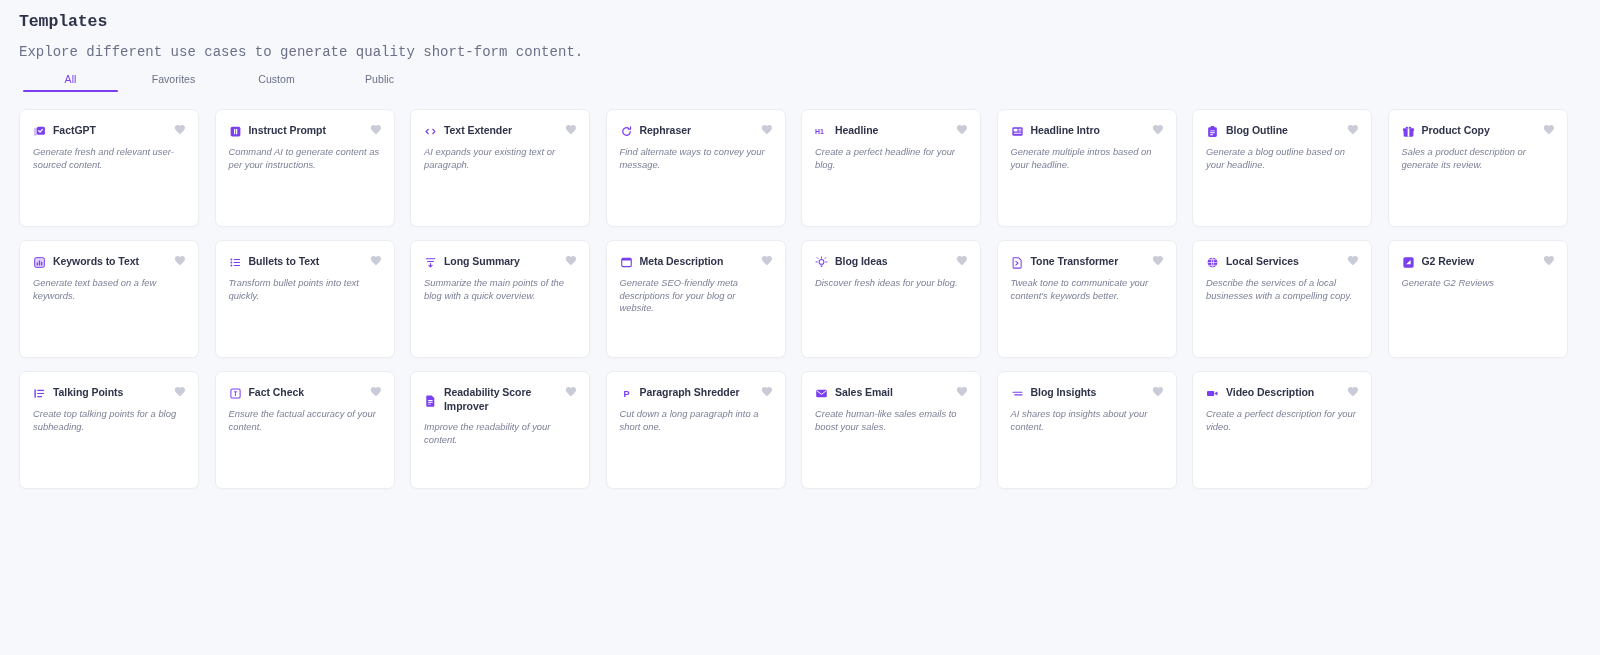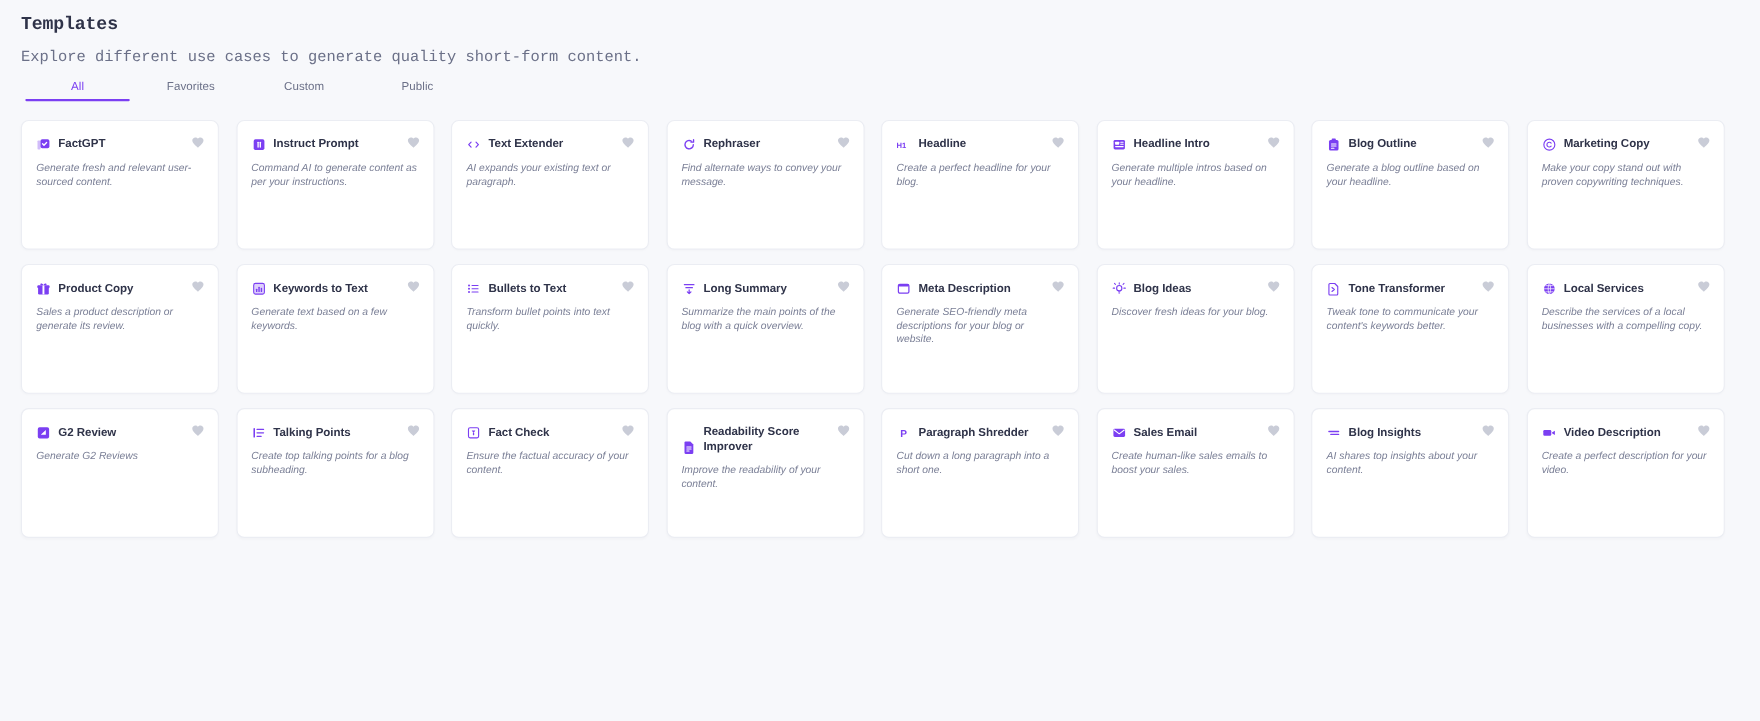--- a/index.html
+++ b/index.html
@@ -92,21 +92,21 @@
     border: 1px solid #ebedf3;
     border-radius: 7px;
     padding: 14px 12px 10px 13px;
     position: relative;
     cursor: pointer;
     box-shadow: 0 1px 2px rgba(35, 40, 70, 0.02);
   }
 
   .card-head {
     display: flex;
-    align-items: flex-end;
+    align-items: center;
     gap: 7px;
     padding-right: 22px;
     min-height: 14px;
   }
 
   .card-icon {
     flex: 0 0 auto;
     width: 13px;
     height: 13px;
     display: flex;
@@ -284,37 +284,20 @@
           <svg width="12" height="12" viewBox="0 0 24 24">
             <path d="M12 20.6l-1.5-1.35C5.1 14.4 1.6 11.25 1.6 7.4 1.6 4.25 4.05 1.8 7.2 1.8c1.78 0 3.48.82 4.6 2.12C12.92 2.62 14.62 1.8 16.4 1.8c3.15 0 5.6 2.45 5.6 5.6 0 3.85-3.5 7-8.9 11.87L12 20.6z" fill="#c9ccd7"></path>
           </svg>
         </span>
         <div class="card-desc">Generate a blog outline based on your headline.</div>
       </div>
       <div class="card">
         <div class="card-head">
           <span class="card-icon">
             <svg width="13" height="13" viewBox="0 0 24 24">
-              <circle cx="12" cy="12" r="9.2" stroke="#7b3ff2" stroke-width="1.9" fill="none"></circle>
-              <path d="M15 9.4a4 4 0 1 0 0 5.2" stroke="#7b3ff2" stroke-width="1.9" fill="none" stroke-linecap="round"></path>
-            </svg>
-          </span>
-          <span class="card-title">Marketing Copy</span>
-        </div>
-        <span class="fav-icon">
-          <svg width="12" height="12" viewBox="0 0 24 24">
-            <path d="M12 20.6l-1.5-1.35C5.1 14.4 1.6 11.25 1.6 7.4 1.6 4.25 4.05 1.8 7.2 1.8c1.78 0 3.48.82 4.6 2.12C12.92 2.62 14.62 1.8 16.4 1.8c3.15 0 5.6 2.45 5.6 5.6 0 3.85-3.5 7-8.9 11.87L12 20.6z" fill="#c9ccd7"></path>
-          </svg>
-        </span>
-        <div class="card-desc">Make your copy stand out with proven copywriting techniques.</div>
-      </div>
-      <div class="card">
-        <div class="card-head">
-          <span class="card-icon">
-            <svg width="13" height="13" viewBox="0 0 24 24">
               <rect x="3" y="9.5" width="18" height="12" rx="2" fill="#7b3ff2"></rect>
               <rect x="1.8" y="6" width="20.4" height="5" rx="1.6" fill="#7b3ff2"></rect>
               <rect x="10.4" y="6" width="3.2" height="15.5" fill="#fff"></rect>
               <path d="M12 6C10.5 2.6 6.6 2.7 6.8 5.1 7 6.7 9.9 6.3 12 6zM12 6c1.5-3.4 5.4-3.3 5.2-.9-.2 1.6-3.1 1.2-5.2.9z" fill="#7b3ff2"></path>
             </svg>
           </span>
           <span class="card-title">Product Copy</span>
         </div>
         <span class="fav-icon">
           <svg width="12" height="12" viewBox="0 0 24 24">

